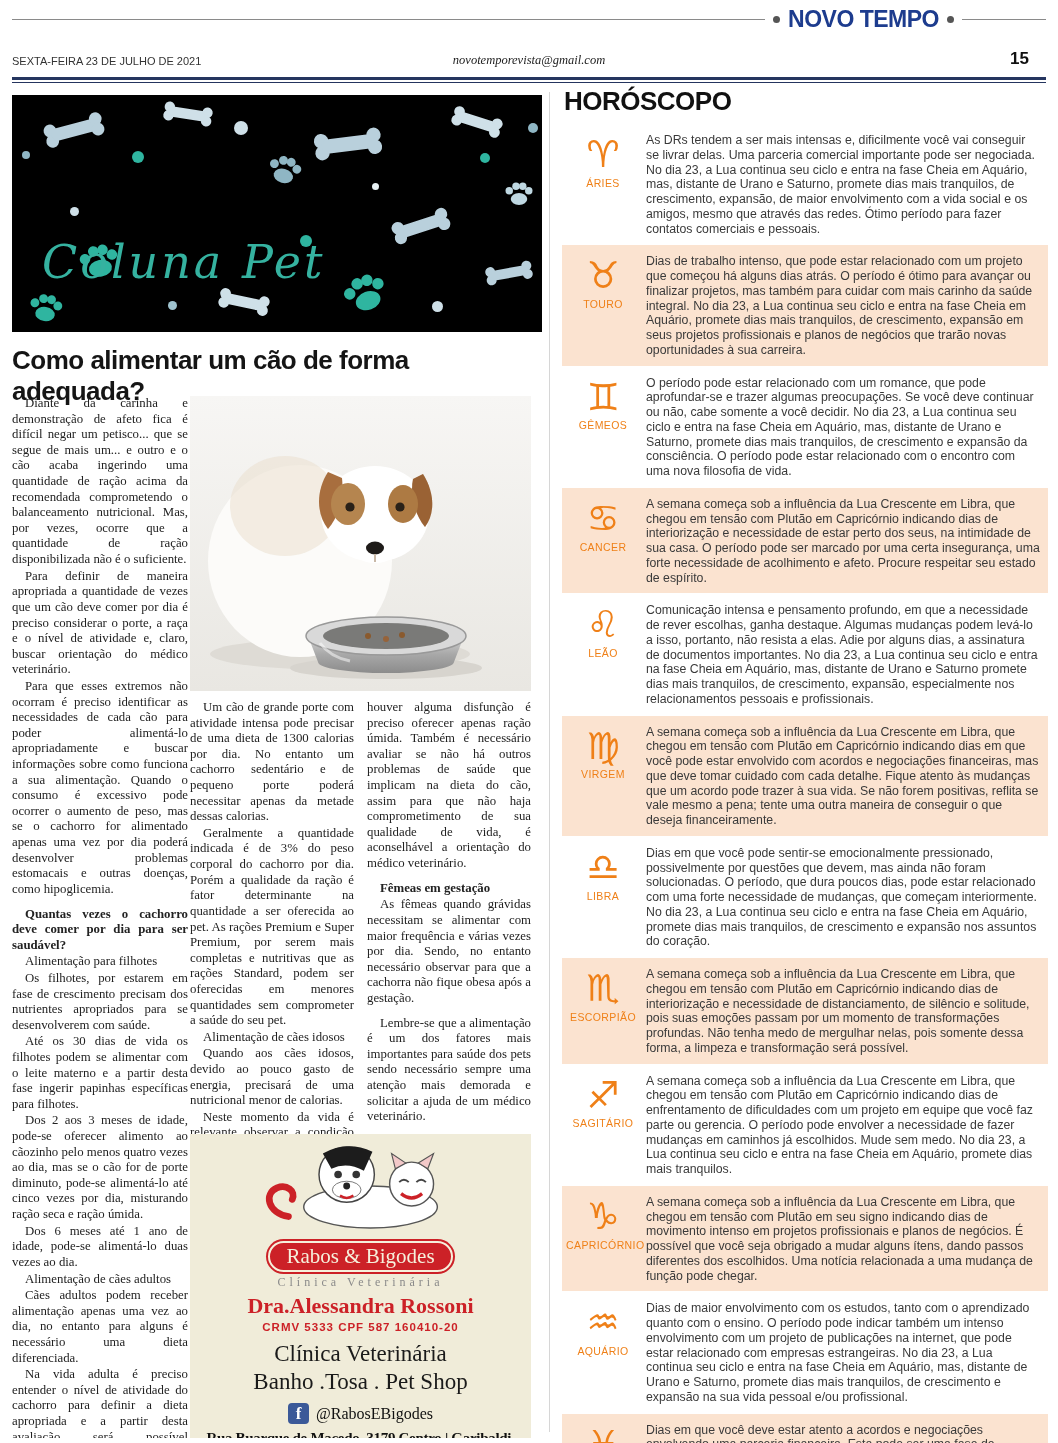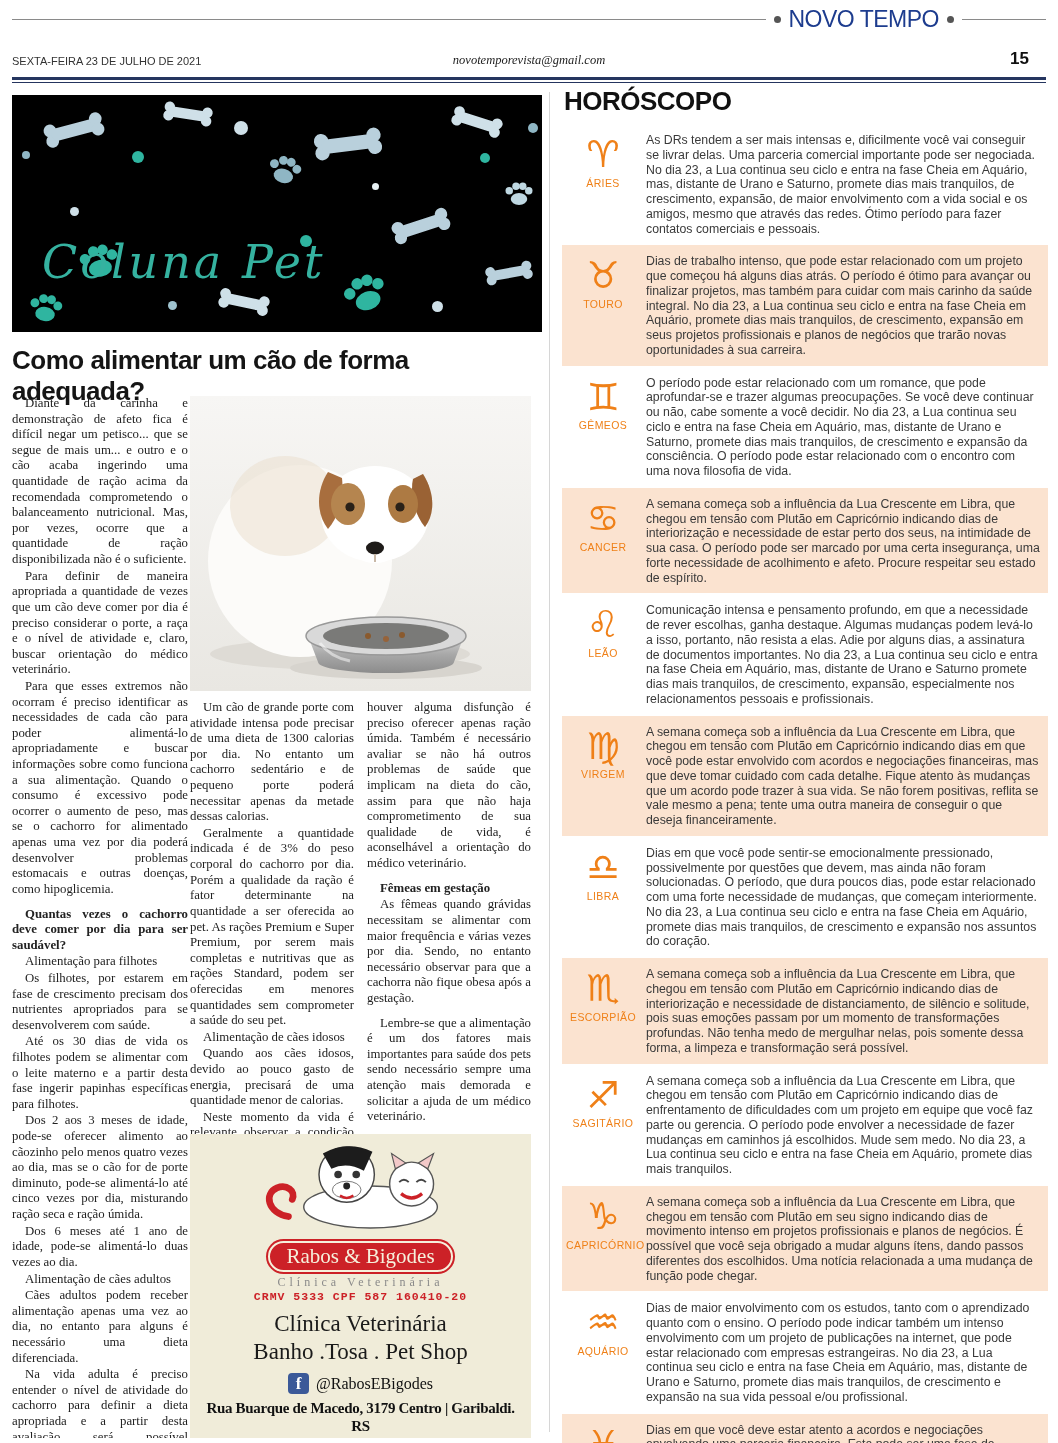--- a/index.html
+++ b/index.html
@@ -5,21 +5,21 @@
   html,body{margin:0;padding:0;}
   body{width:1058px;height:1443px;position:relative;background:#fff;overflow:hidden;
        font-family:"Liberation Sans",sans-serif;color:#222;}
 
   
   .header{position:absolute;left:12px;top:6px;width:1034px;}
   .mast-row{display:flex;align-items:center;}
   .rule-l{flex:1;height:1px;background:#8a8a8a;}
   .rule-r{width:84px;height:1px;background:#8a8a8a;}
   .mast-dot{width:7px;height:7px;border-radius:50%;background:#555;margin:0 8px;}
-  .masthead{font-size:23px;font-weight:normal;color:#1d3c8e;letter-spacing:-0.5px;white-space:nowrap;}
+  .masthead{font-size:23px;font-weight:bold;color:#1d3c8e;letter-spacing:-0.5px;white-space:nowrap;}
   .sub-row{position:relative;height:24px;margin-top:16px;}
   .date{position:absolute;left:0;top:6px;font-size:11px;color:#333;}
   .email{position:absolute;left:0;right:0;text-align:center;top:4px;font-size:12.5px;
          font-style:italic;font-family:"Liberation Serif",serif;color:#222;}
   .pageno{position:absolute;right:17px;top:0;font-size:17px;font-weight:bold;color:#111;}
   .dbl-rule{margin-top:4px;border-top:3px solid #25355f;border-bottom:1.5px solid #25355f;height:2px;}
 
   .v-divider{position:absolute;left:549px;top:92px;width:1px;height:1340px;background:#d6d6d6;}
 
   
@@ -44,21 +44,21 @@
   .cols23{display:flex;gap:13px;margin-top:9px;min-height:428px;justify-content:space-between;}
   .colB,.colC{width:164px;}
 
   
   .ad{margin-top:6px;background:#f0ecd9;text-align:center;padding:4px 8px 10px;}
   .ad-badge{display:inline-block;background:#cc2127;border:2px solid #f6f0dc;box-shadow:0 0 0 2px #cc2127;
             border-radius:16px;color:#f6f0dc;font-family:"Liberation Serif",serif;font-size:21px;
             padding:1px 16px;margin-top:2px;}
   .ad-badge-sub{color:#8a8a8a;font-size:12px;letter-spacing:4px;margin-top:3px;}
   .ad-doctor{color:#cc2127;font-family:"Liberation Serif",serif;font-weight:bold;font-size:22px;margin-top:3px;}
-  .ad-registry{color:#cc2127;font-family:Liberation Mono, monospace;font-weight:bold;font-size:11.5px;letter-spacing:1px;}
+  .ad-registry{color:#cc2127;font-family:Liberation Sans, sans-serif;font-weight:bold;font-size:11.5px;letter-spacing:1px;}
   .ad-line1{font-family:"Liberation Serif",serif;font-size:23px;color:#1a1a1a;margin-top:6px;}
   .ad-line2{font-family:"Liberation Serif",serif;font-size:23px;color:#1a1a1a;}
   .ad-fb{display:flex;align-items:center;justify-content:center;gap:7px;margin-top:7px;}
   .fb-icon{width:21px;height:21px;background:#3b5998;border-radius:4px;color:#fff;font-weight:bold;
            font-family:"Liberation Serif",serif;font-size:17px;line-height:21px;text-align:center;}
   .ad-handle{font-size:16px;color:#111;}
   .ad-address{font-size:15px;color:#111;margin-top:5px;font-weight:bold;letter-spacing:-0.3px;}
 
   
   .horoscope{position:absolute;left:562px;top:86px;width:486px;}
@@ -287,21 +287,21 @@
           <circle cx="196" cy="243" r="3" fill="#96633a"></circle>
           <circle cx="212" cy="239" r="3" fill="#8a5a2e"></circle>
         <path d="M130 247 q10 14 30 18" stroke="#ffffff" stroke-width="3" opacity="0.5" fill="none"></path>
       </svg>
     </div>
     <div class="cols23">
       <div class="colB">
           <p>Um cão de grande porte com atividade intensa pode precisar de uma dieta de 1300 calorias por dia. No entanto um cachorro sedentário e de pequeno porte poderá necessitar apenas da metade dessas calorias.</p>
           <p>Geralmente a quantidade indicada é de 3% do peso corporal do cachorro por dia. Porém a qualidade da ração é fator determinante na quantidade a ser oferecida ao pet. As rações Premium e Super Premium, por serem mais completas e nutritivas que as rações Standard, podem ser oferecidas em menores quantidades sem comprometer a saúde do seu pet.</p>
           <p>Alimentação de cães idosos</p>
-          <p>Quando aos cães idosos, devido ao pouco gasto de energia, precisará de uma quantidade menor de calorias.</p>
+          <p>Quando aos cães idosos, devido ao pouco gasto de energia, precisará de uma nutricional menor de calorias.</p>
           <p>Neste momento da vida é relevante observar a condição da dentição e mastigação. Quando</p>
         </div>
       <div class="colC">
           <p class="noindent">houver alguma disfunção é preciso oferecer apenas ração úmida. Também é necessário avaliar se não há outros problemas de saúde que implicam na dieta do cão, assim para que não haja comprometimento de sua qualidade de vida, é aconselhável a orientação do médico veterinário.</p>
           <p class="bold space">Fêmeas em gestação</p>
           <p>As fêmeas quando grávidas necessitam se alimentar com maior frequência e várias vezes por dia. Sendo, no entanto necessário observar para que a cachorra não fique obesa após a gestação.</p>
           <p class="space">Lembre-se que a alimentação é um dos fatores mais importantes para saúde dos pets sendo necessário sempre uma atenção mais demorada e solicitar a ajuda de um médico veterinário.</p>
           <p class="centerbold">Dra. Alessandra Rossoni</p>
         </div>
     </div>
@@ -321,20 +321,21 @@
           <circle cx="163" cy="48" r="23" fill="#ffffff" stroke="#555" stroke-width="1.5"></circle>
           <path d="M146 32 L142 16 L157 26 Z" fill="#f3c9c9" stroke="#555" stroke-width="1.2"></path>
           <path d="M180 32 L186 16 L170 26 Z" fill="#f3c9c9" stroke="#555" stroke-width="1.2"></path>
           <path d="M150 46 q5 -5 10 0" stroke="#444" stroke-width="2" fill="none"></path>
           <path d="M168 46 q5 -5 10 0" stroke="#444" stroke-width="2" fill="none"></path>
           <path d="M152 58 q11 9 22 0" stroke="#cc2127" stroke-width="3.5" fill="none"></path>
         </svg>
       </div>
       <div><span class="ad-badge">Rabos &amp; Bigodes</span></div>
       <div class="ad-badge-sub">Clínica Veterinária</div>
+      <div class="ad-doctor">Dra.Alessandra Rossoni</div>
       <div class="ad-registry">CRMV 5333 CPF 587 160410-20</div>
       <div class="ad-line1">Clínica Veterinária</div>
       <div class="ad-line2">Banho .Tosa . Pet Shop</div>
       <div class="ad-fb">
         <span class="fb-icon">f</span>
         <span class="ad-handle">@RabosEBigodes</span>
       </div>
       <div class="ad-address">Rua Buarque de Macedo, 3179   Centro  |   Garibaldi. RS</div>
 
     </div>

